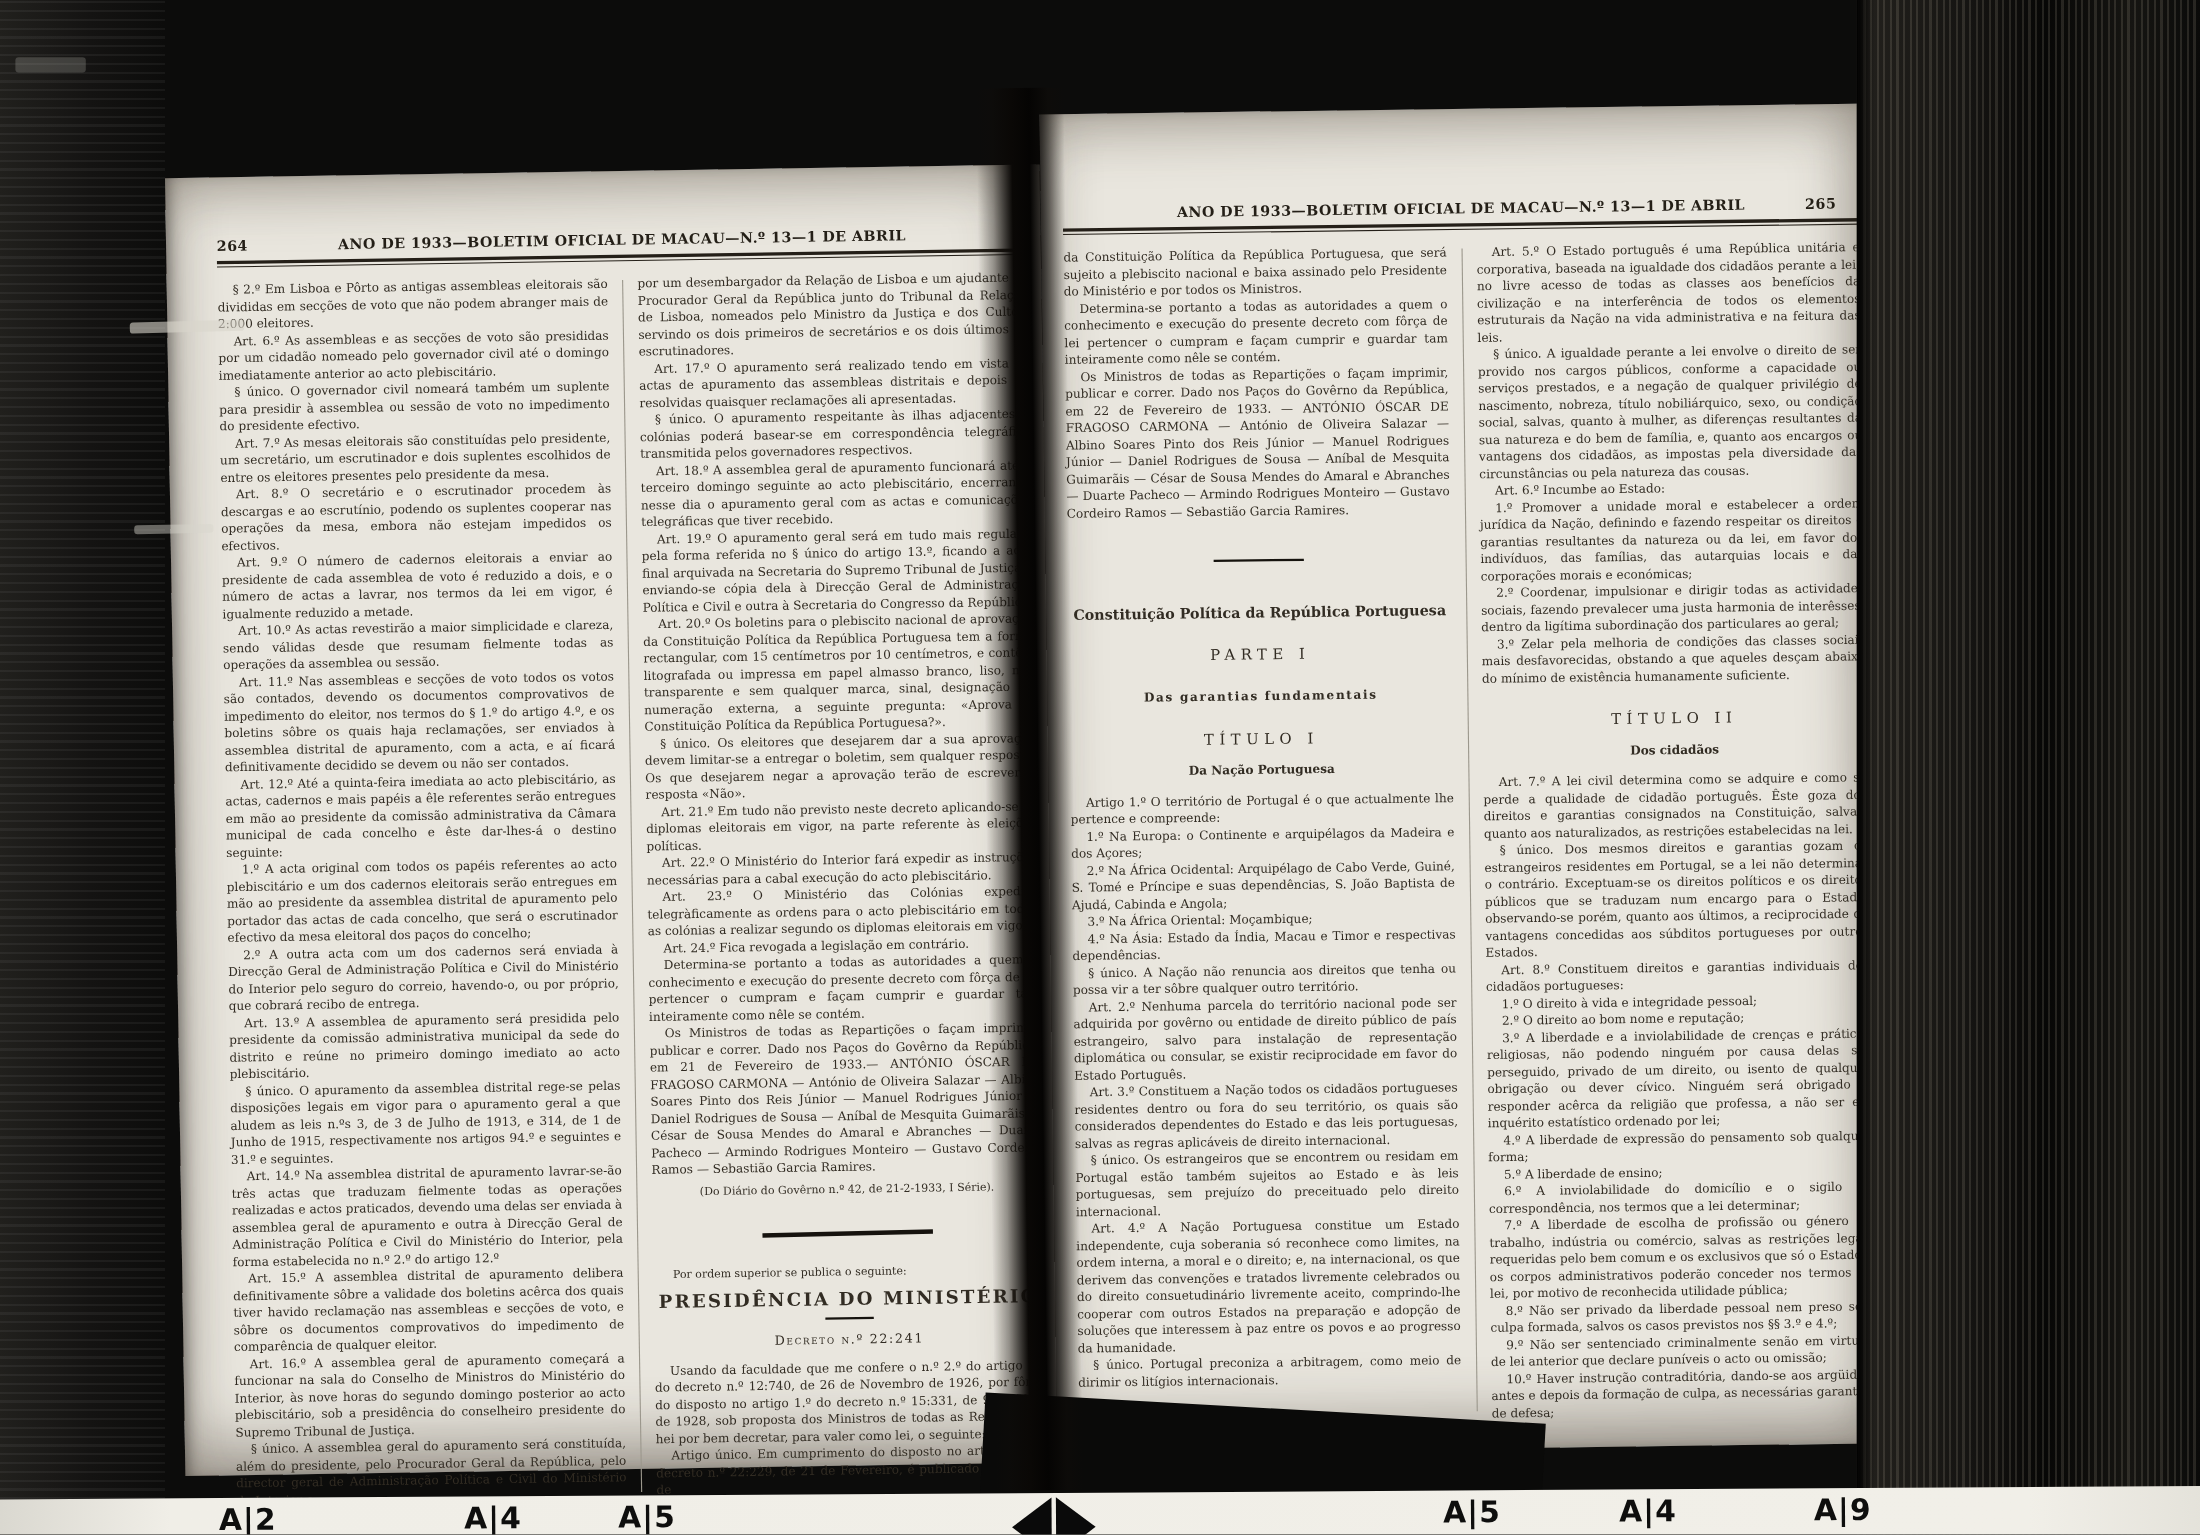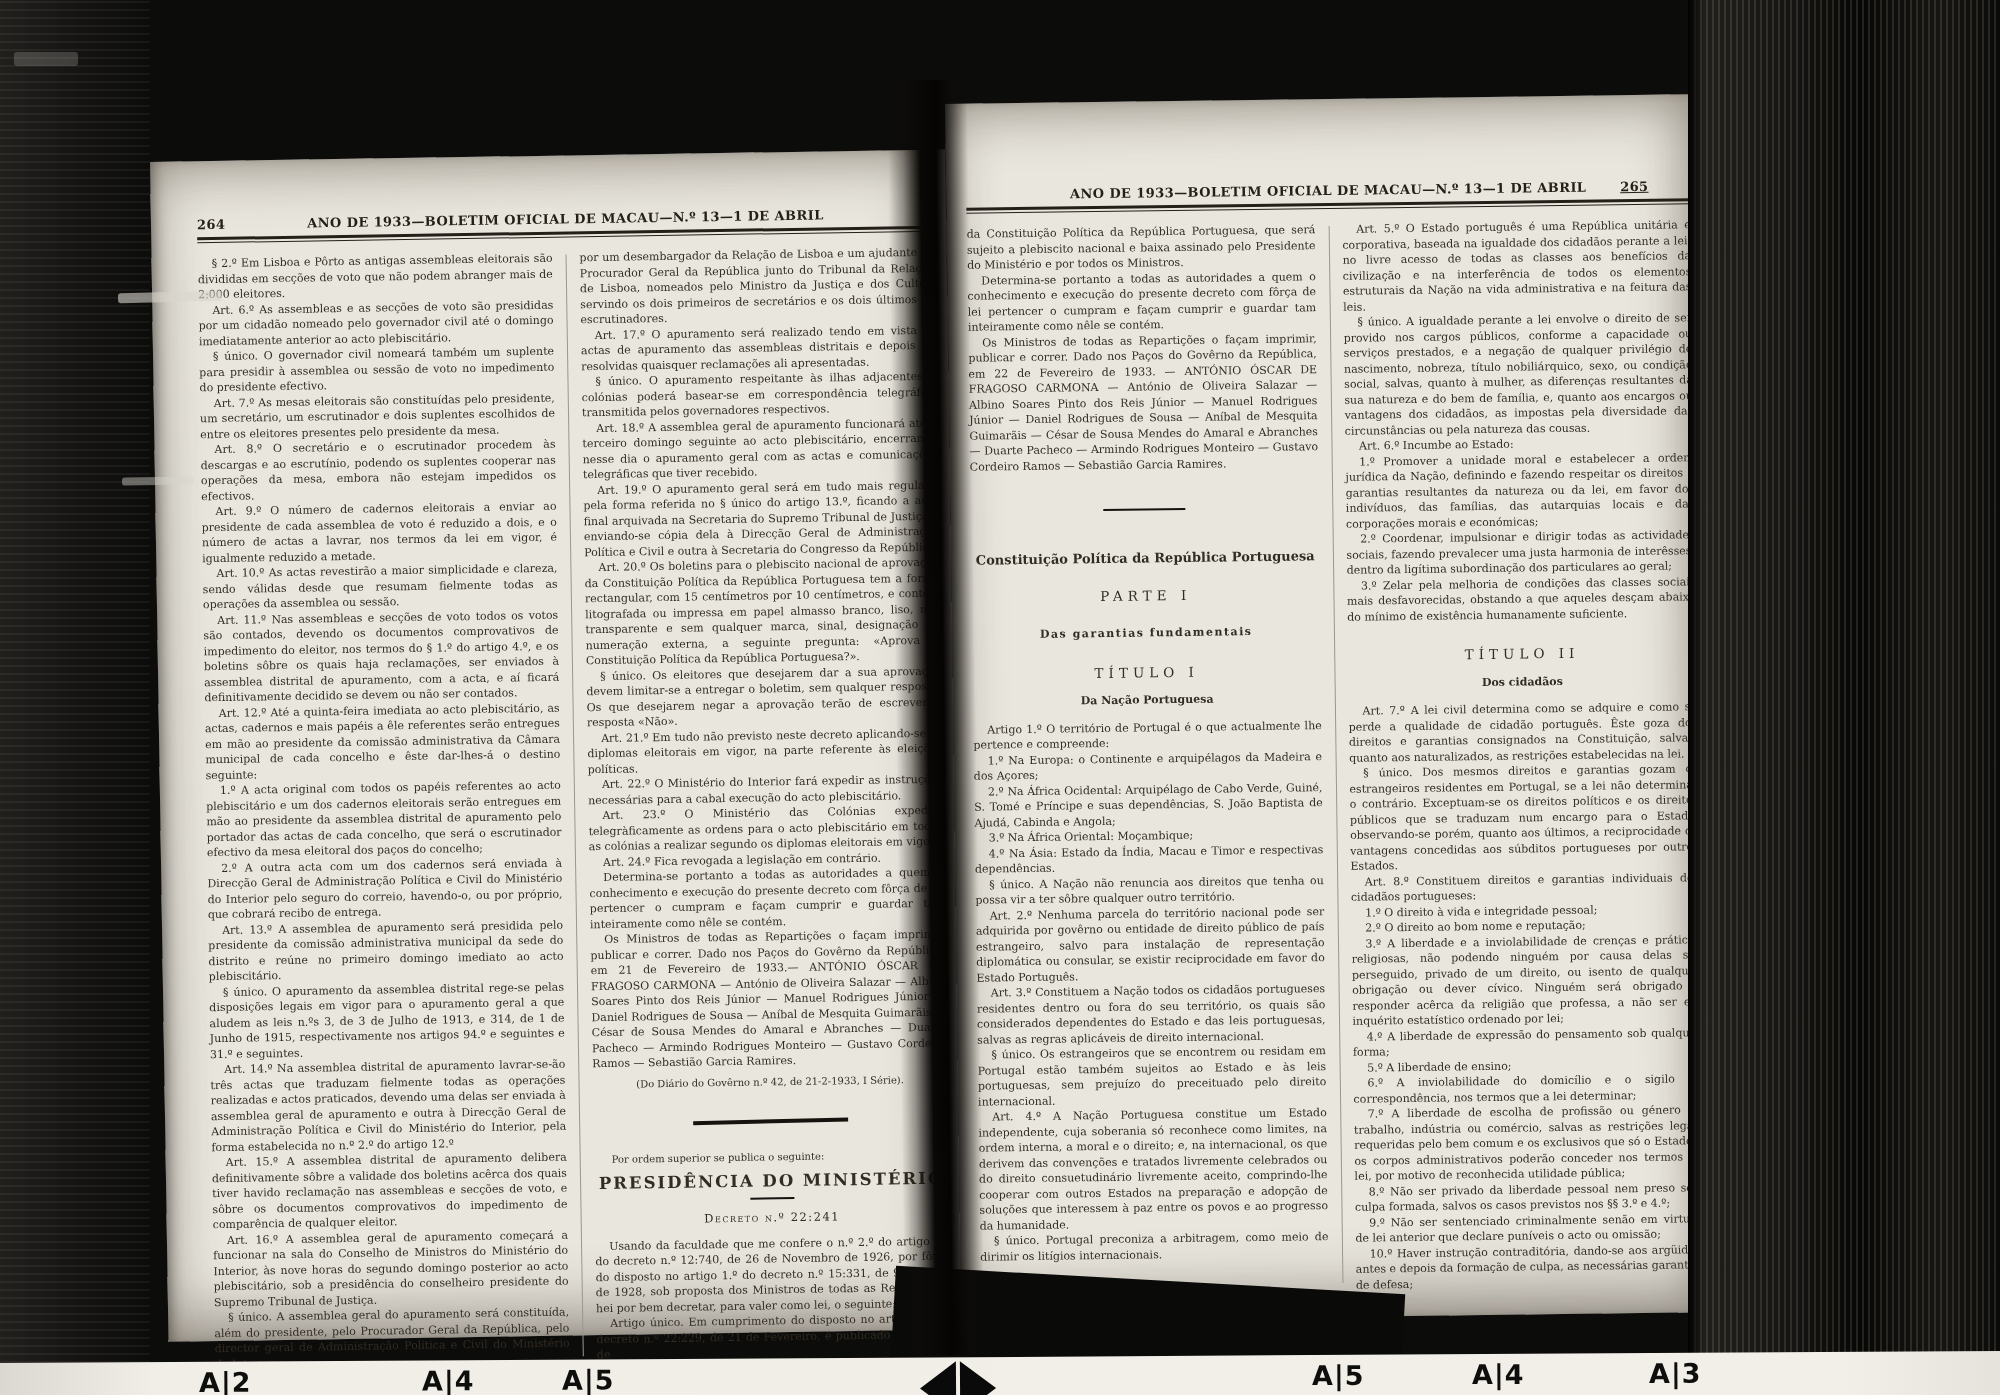--- a/index.html
+++ b/index.html
@@ -56,21 +56,21 @@
                 inset -28px 0 50px rgba(60,50,38,.28),
                 inset 8px 0 14px -6px rgba(0,0,0,.45),
                 inset 0 -32px 55px rgba(55,46,36,.30);
   }
   .page-left{left:150px;top:162px;width:795px;height:1180px;transform:rotate(-0.9deg);transform-origin:left top;}
   .page-right{left:945px;top:104px;width:760px;height:1218px;transform:rotate(-0.75deg);transform-origin:left top;}
   .inner-l{padding:56px 12px 0 46px;}
   .inner-r{padding:84px 16px 0 20px;}
   .pghead{display:flex;align-items:baseline;font-weight:bold;font-size:13px;letter-spacing:.4px;color:#241f17;}
   .pghead .num{width:70px;}
-  .pghead .num.right{text-align:left;text-decoration:underline;}
+  .pghead .num.right{text-align:center;}
   .pghead .title{flex:1;text-align:center;}
   .dbl{margin-top:5px;border-top:3px solid #241f18;}
   .dbl::after{content:"";display:block;margin-top:2px;border-top:1px solid #241f18;}
   .cols{display:flex;margin-top:13px;}
   .col{width:355px;font-size:11px;line-height:15.5px;text-align:justify;}
   .col-sep{width:1px;background:#9b978c;margin:4px 13px 10px 13px;}
   
   .blk{margin:0;}
   .p{text-indent:14px;}
   .cont{text-indent:0;}
@@ -213,16 +213,16 @@
 </div>
 
 <div class="gutter"></div>
 
 <div class="bottom-strip">
   <span class="marker mk1">A|2</span>
   <span class="marker mk2">A|4</span>
   <span class="marker mk3">A|5</span>
   <span class="marker mk4">A|5</span>
   <span class="marker mk5">A|4</span>
-  <span class="marker mk6">A|3</span>
+  <span class="marker mk6">A|9</span>
   <span class="arrow arrow-left"></span>
   <span class="arrow arrow-right"></span>
 </div>
 
 </body></html>

